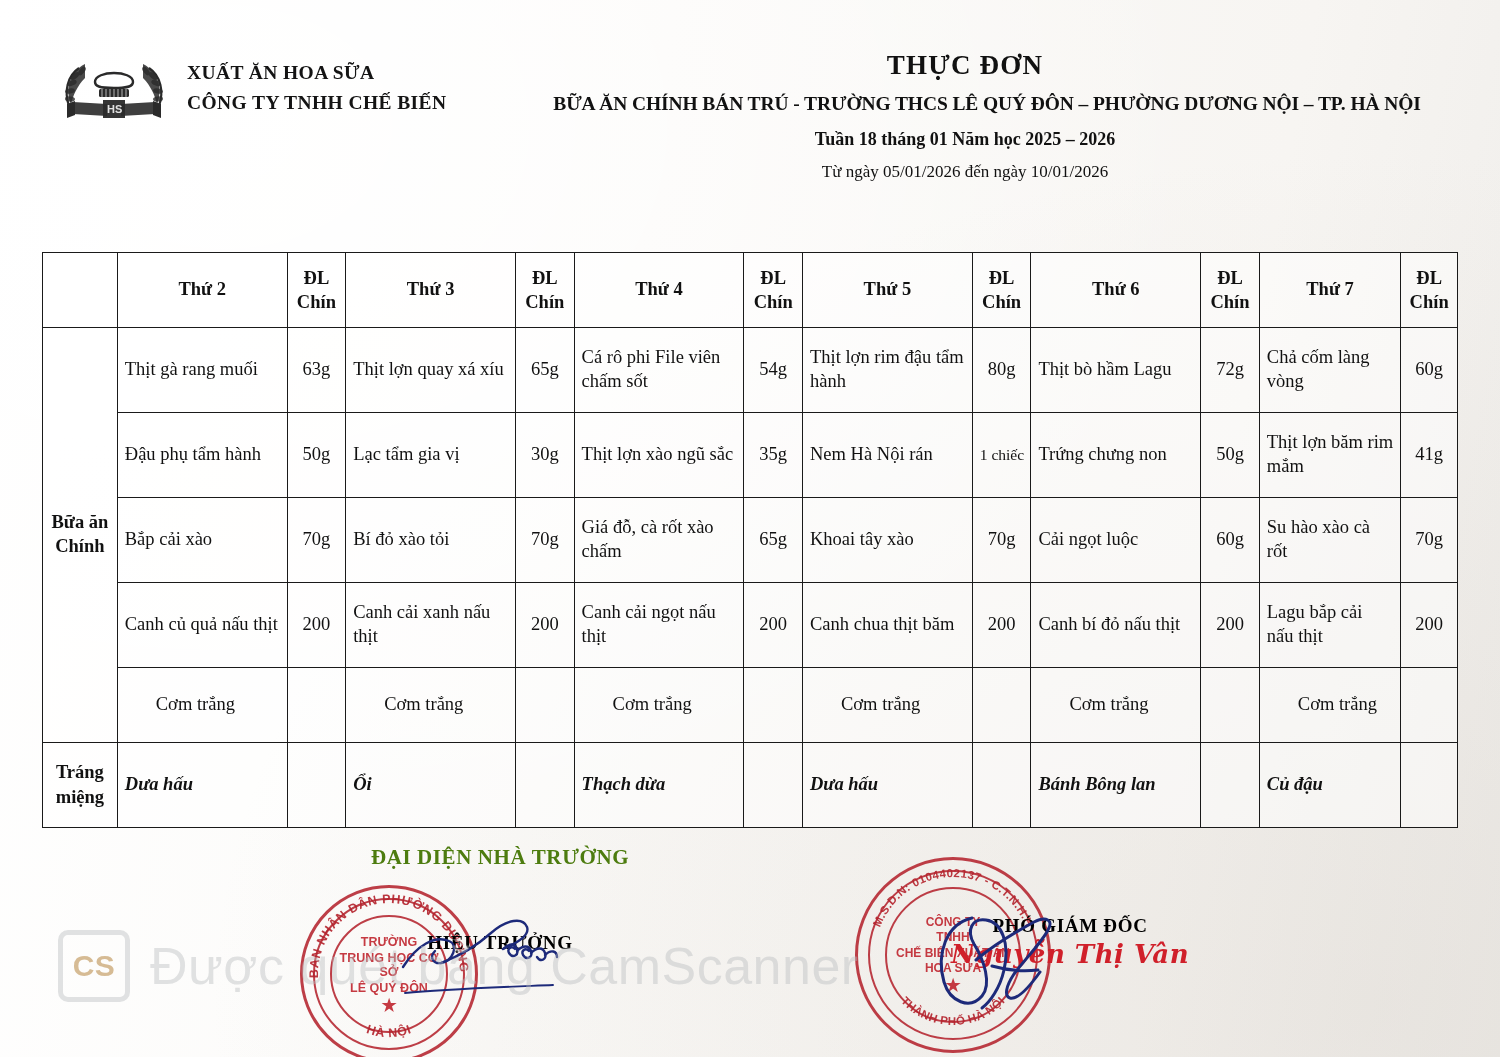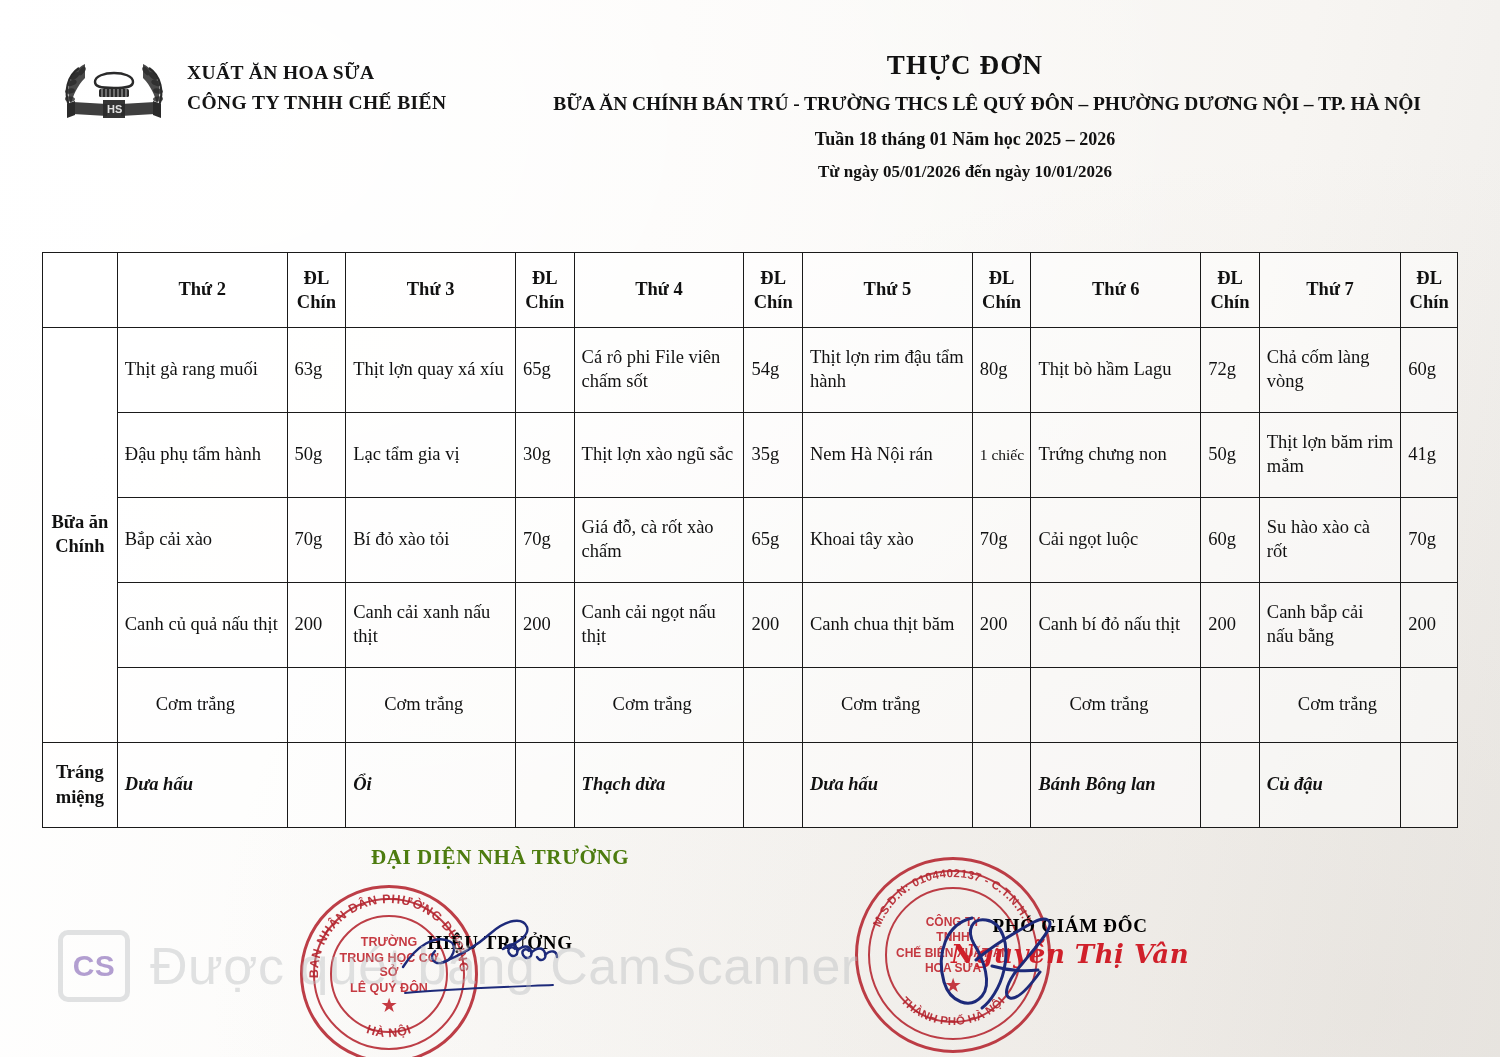--- a/index.html
+++ b/index.html
@@ -91,21 +91,21 @@
     margin-bottom: 14px;
     white-space: nowrap;
     transform: translateX(22px);
   }
   .doc-title .t3 {
     font-weight: bold;
     font-size: 18px;
     margin-bottom: 12px;
   }
   .doc-title .t4 {
-    font-weight: bold;
+    font-weight: normal;
     font-size: 17px;
   }
 
   
   .table-wrap {
     position: absolute;
     left: 42px;
     top: 252px;
     width: 1416px;
   }
@@ -130,20 +130,21 @@
     font-size: 19px;
   }
   td.hcell .two-line { display: block; line-height: 1.3; }
   td.rowlabel {
     text-align: center;
     font-weight: bold;
     font-size: 19px;
     line-height: 2.4;
   }
   td.qty {
+    text-align: center;
     font-size: 18.5px;
     white-space: nowrap;
   }
   td.qty.small { font-size: 15.5px; }
   td.dish { text-align: left; }
   td.dessert {
     font-weight: bold;
     font-style: italic;
     font-size: 19px;
   }
@@ -300,21 +301,21 @@
     width: 62px;
     height: 62px;
     border: 5px solid #b9bcbf;
     border-radius: 10px;
     display: flex;
     align-items: center;
     justify-content: center;
     font-family: "Liberation Sans", sans-serif;
     font-weight: bold;
     font-size: 30px;
-    color: #4c1d95;
+    color: #a16207;
     letter-spacing: 0.5px;
   }
   .wm-text {
     font-family: "Liberation Sans", sans-serif;
     font-size: 52px;
     color: #b9bcbf;
     letter-spacing: 0.5px;
     white-space: nowrap;
   }
 </style>
@@ -500,21 +501,21 @@
           <td class="dish">Canh củ quả nấu thịt</td>
           <td class="qty">200</td>
           <td class="dish">Canh cải xanh nấu thịt</td>
           <td class="qty">200</td>
           <td class="dish">Canh cải ngọt nấu thịt</td>
           <td class="qty">200</td>
           <td class="dish">Canh chua thịt băm</td>
           <td class="qty">200</td>
           <td class="dish">Canh bí đỏ nấu thịt</td>
           <td class="qty">200</td>
-          <td class="dish">Canh bắp cải nấu bằng</td>
+          <td class="dish">Lagu bắp cải nấu thịt</td>
           <td class="qty">200</td>
         </tr>
 
         <tr class="r-rice">
           <td class="dish">Cơm trắng</td>
           <td class="qty"></td>
           <td class="dish">Cơm trắng</td>
           <td class="qty"></td>
           <td class="dish">Cơm trắng</td>
           <td class="qty"></td>

